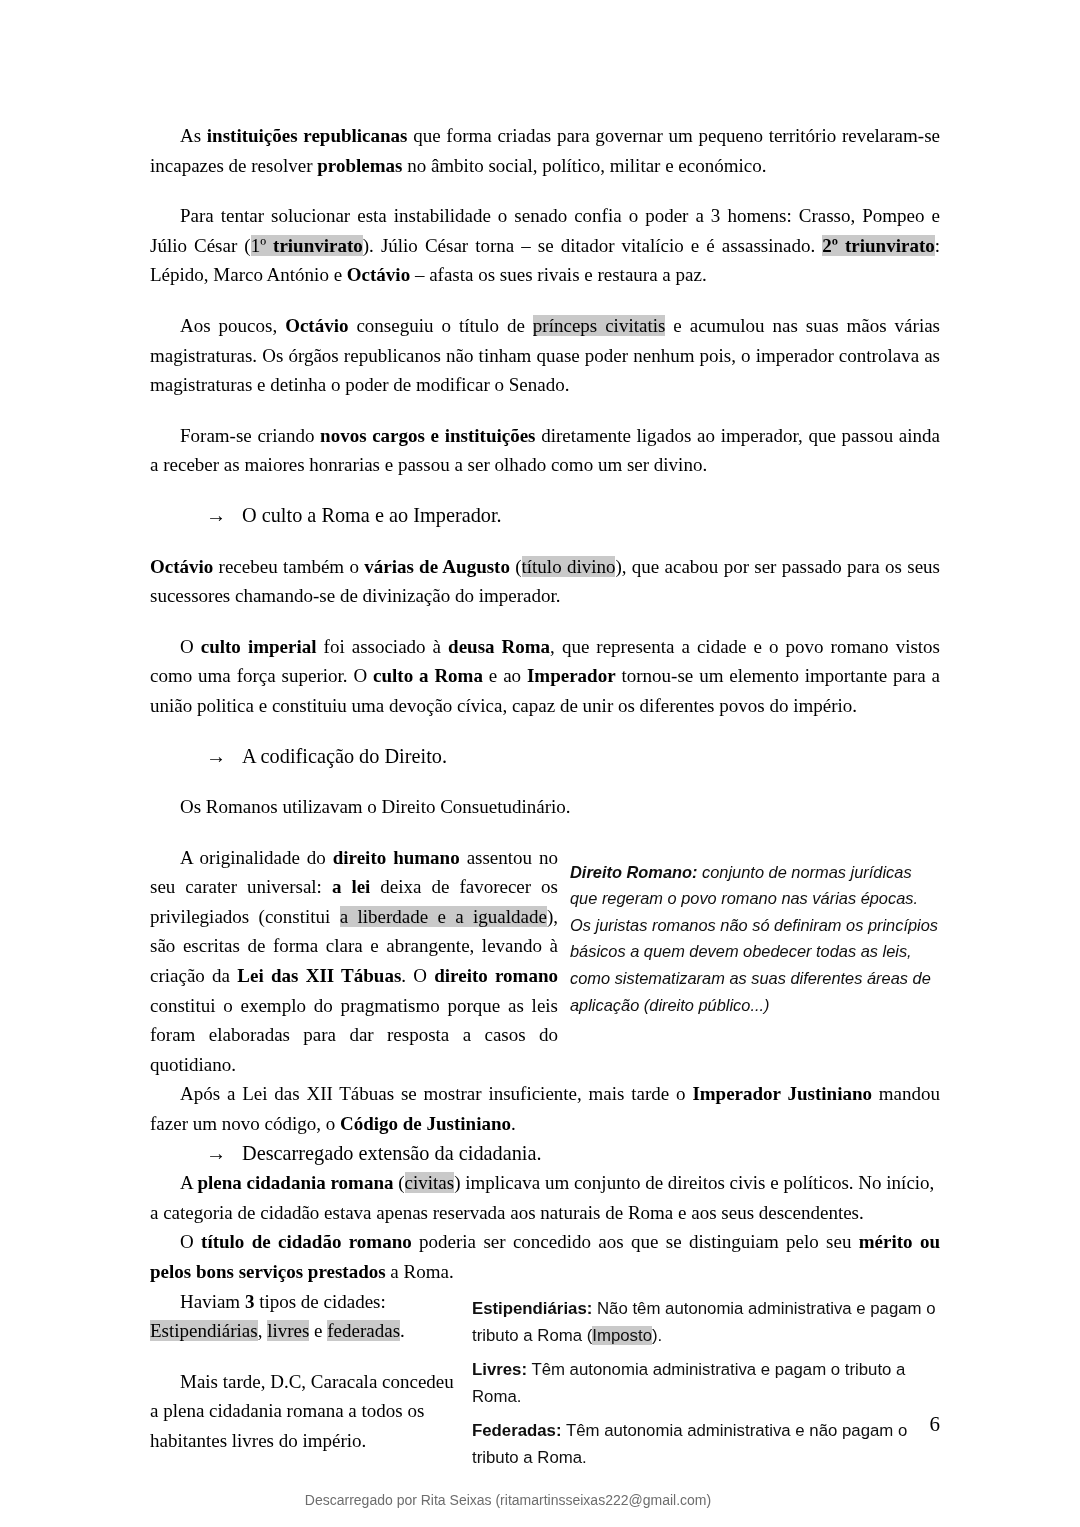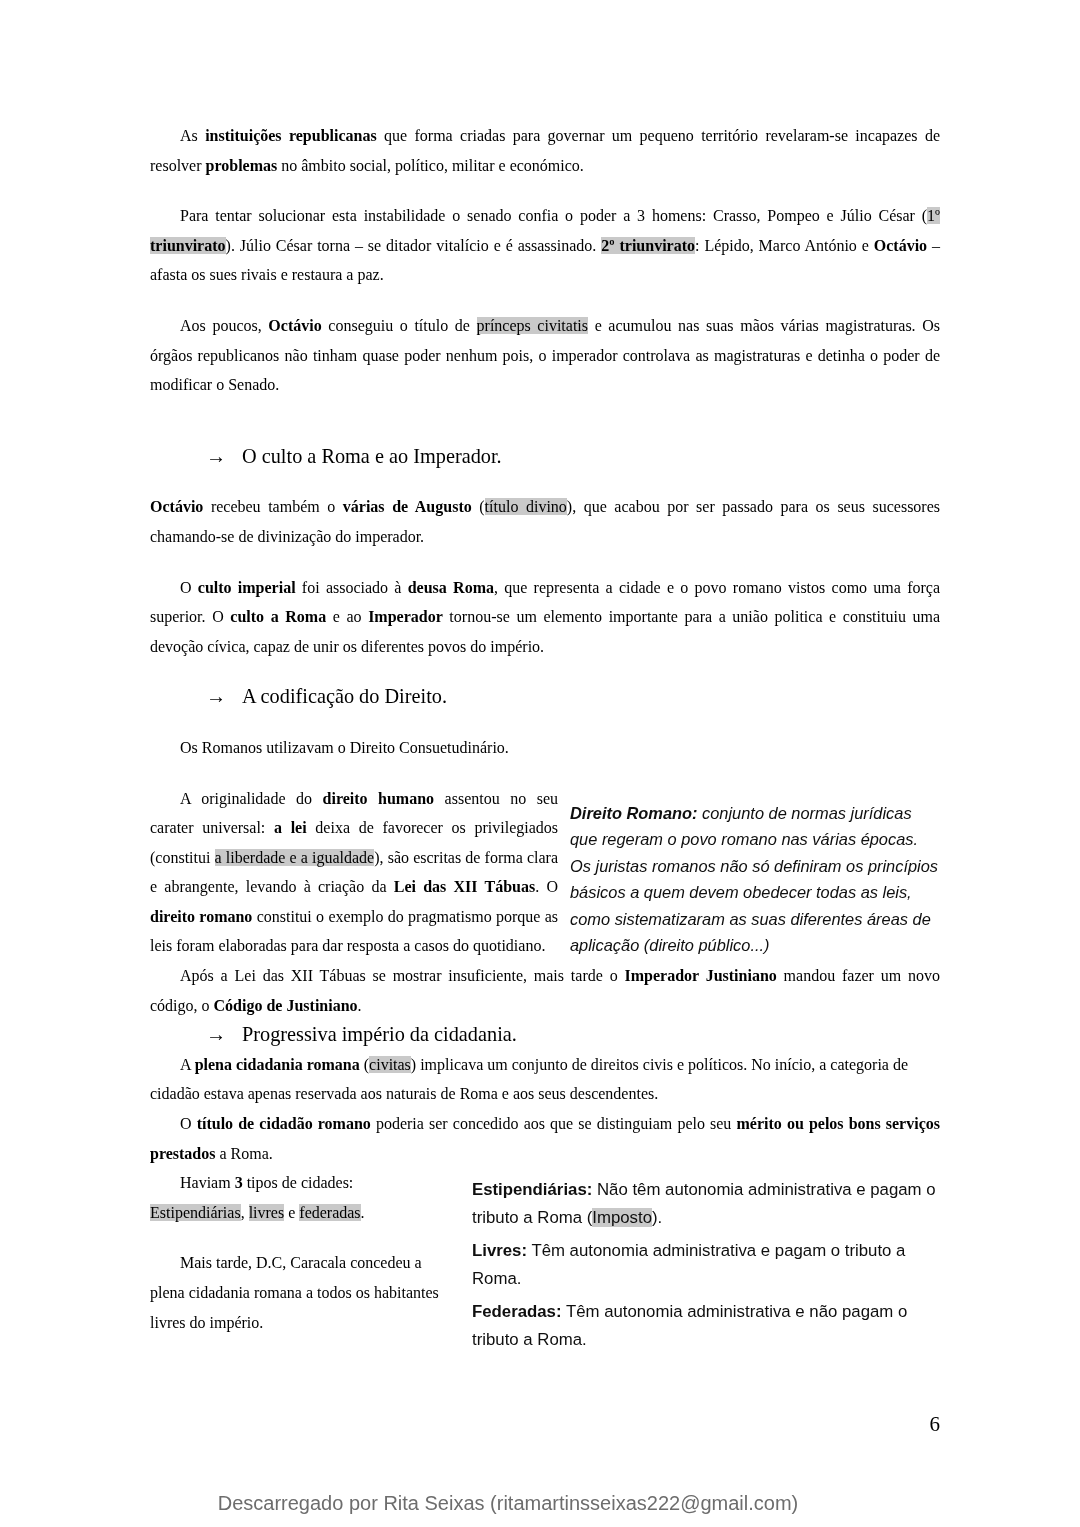--- a/index.html
+++ b/index.html
@@ -17,21 +17,21 @@
     overflow: hidden;
   }
   .content {
     position: absolute;
     left: 150px;
     top: 121px;
     width: 790px;
   }
   
   p.body {
-    font-size: 16px;
+    font-size: 19px;
     line-height: 29.6px;
     margin: 0 0 0 0;
     text-align: left;
     hyphens: none;
   }
   p.just {
     text-align: justify;
   }
   p.body .ind {
     display: inline-block;
@@ -104,21 +104,21 @@
     font-family: "Liberation Serif", "DejaVu Serif", serif;
   }
   
   .footer {
     position: absolute;
     left: 0;
     top: 1492px;
     width: 1016px;
     text-align: center;
     font-family: "Liberation Sans", "DejaVu Sans", sans-serif;
-    font-size: 20px;
+    font-size: 14px;
     color: #6d6d6d;
   }
 </style>
 </head>
 <body>
 
 <div class="page">
   <div class="content">
 
     <p class="body just"><span class="ind"></span><span>As </span><b>instituições republicanas</b><span> que forma criadas para governar um pequeno território revelaram-se incapazes de resolver </span><b>problemas</b><span> no âmbito social, político, militar e económico.</span></p>
@@ -126,20 +126,21 @@
     <div class="gap-lg"></div>
 
     <p class="body just"><span class="ind"></span><span>Para tentar solucionar esta instabilidade o senado confia o poder a 3 homens: Crasso, Pompeo e Júlio César (</span><span class="hl"><span>1º </span><b>triunvirato</b></span><span>). Júlio César torna – se ditador vitalício e é assassinado. </span><span class="hl"><b>2º triunvirato</b></span><span>: Lépido, Marco António e </span><b>Octávio</b><span> – afasta os sues rivais e restaura a paz.</span></p>
 
     <div class="gap-lg"></div>
 
     <p class="body just"><span class="ind"></span><span>Aos poucos, </span><b>Octávio</b><span> conseguiu o título de </span><span class="hl">prínceps civitatis</span><span> e acumulou nas suas mãos várias magistraturas. Os órgãos republicanos não tinham quase poder nenhum pois, o imperador controlava as magistraturas e detinha o poder de modificar o Senado.</span></p>
 
     <div class="gap-lg"></div>
 
+    <p class="body just"><span class="ind"></span><span>Foram-se criando </span><b>novos cargos e instituições</b><span> diretamente ligados ao imperador, que passou ainda a receber as maiores honrarias e passou a ser olhado como um ser divino.</span></p>
 
     <div class="gap-lg"></div>
 
     <div class="arrow-line"><span class="ar">→</span><span class="tx">O culto a Roma e ao Imperador.</span></div>
 
     <div class="gap-lg"></div>
 
     <p class="body just"><b>Octávio</b><span> recebeu também o </span><b>várias de Augusto</b><span> (</span><span class="hl">título divino</span><span>), que acabou por ser passado para os seus sucessores chamando-se de divinização do imperador.</span></p>
 
     <div class="gap-lg"></div>
@@ -160,21 +161,21 @@
       <div class="col-left-1">
         <p class="body just"><span class="ind"></span><span>A originalidade do </span><b>direito humano</b><span> assentou no seu carater universal: </span><b>a lei</b><span> deixa de favorecer os privilegiados (constitui </span><span class="hl">a liberdade e a igualdade</span><span>), são escritas de forma clara e abrangente, levando à criação da </span><b>Lei das XII Tábuas</b><span>. O </span><b>direito romano</b><span> constitui o exemplo do pragmatismo porque as leis foram elaboradas para dar resposta a casos do quotidiano.</span></p>
       </div>
       <div class="col-right-1">
         <div class="note"><b>Direito Romano:</b><span> conjunto de normas jurídicas que regeram o povo romano nas várias épocas. Os juristas romanos não só definiram os princípios básicos a quem devem obedecer todas as leis, como sistematizaram as suas diferentes áreas de aplicação (direito público...)</span></div>
       </div>
     </div>
 
     <p class="body just"><span class="ind"></span><span>Após a Lei das XII Tábuas se mostrar insuficiente, mais tarde o </span><b>Imperador Justiniano</b><span> mandou fazer um novo código, o </span><b>Código de Justiniano</b><span>.</span></p>
 
-    <div class="arrow-line ital"><span class="ar">→</span><span class="tx">Progressiva império da cidadania.</span></div>
+    <div class="arrow-line ital"><span class="ar">→</span><span class="tx">Descarregado extensão da cidadania.</span></div>
 
     <p class="body"><span class="ind"></span><span>A </span><b>plena cidadania romana</b><span> (</span><span class="hl">civitas</span><span>) implicava um conjunto de direitos civis e políticos. No início, a categoria de cidadão estava apenas reservada aos naturais de Roma e aos seus descendentes.</span></p>
 
     <p class="body just"><span class="ind"></span><span>O </span><b>título de cidadão romano</b><span> poderia ser concedido aos que se distinguiam pelo seu </span><b>mérito ou pelos bons serviços prestados</b><span> a Roma.</span></p>
 
     <div class="cols">
       <div class="col-left-2">
         <p class="body"><span class="ind"></span><span>Haviam </span><b>3</b><span> tipos de cidades:</span><br><span class="hl">Estipendiárias</span><span>, </span><span class="hl">livres</span><span> e </span><span class="hl">federadas</span><span>.</span></p>
 
         <div class="gap-lg"></div>

